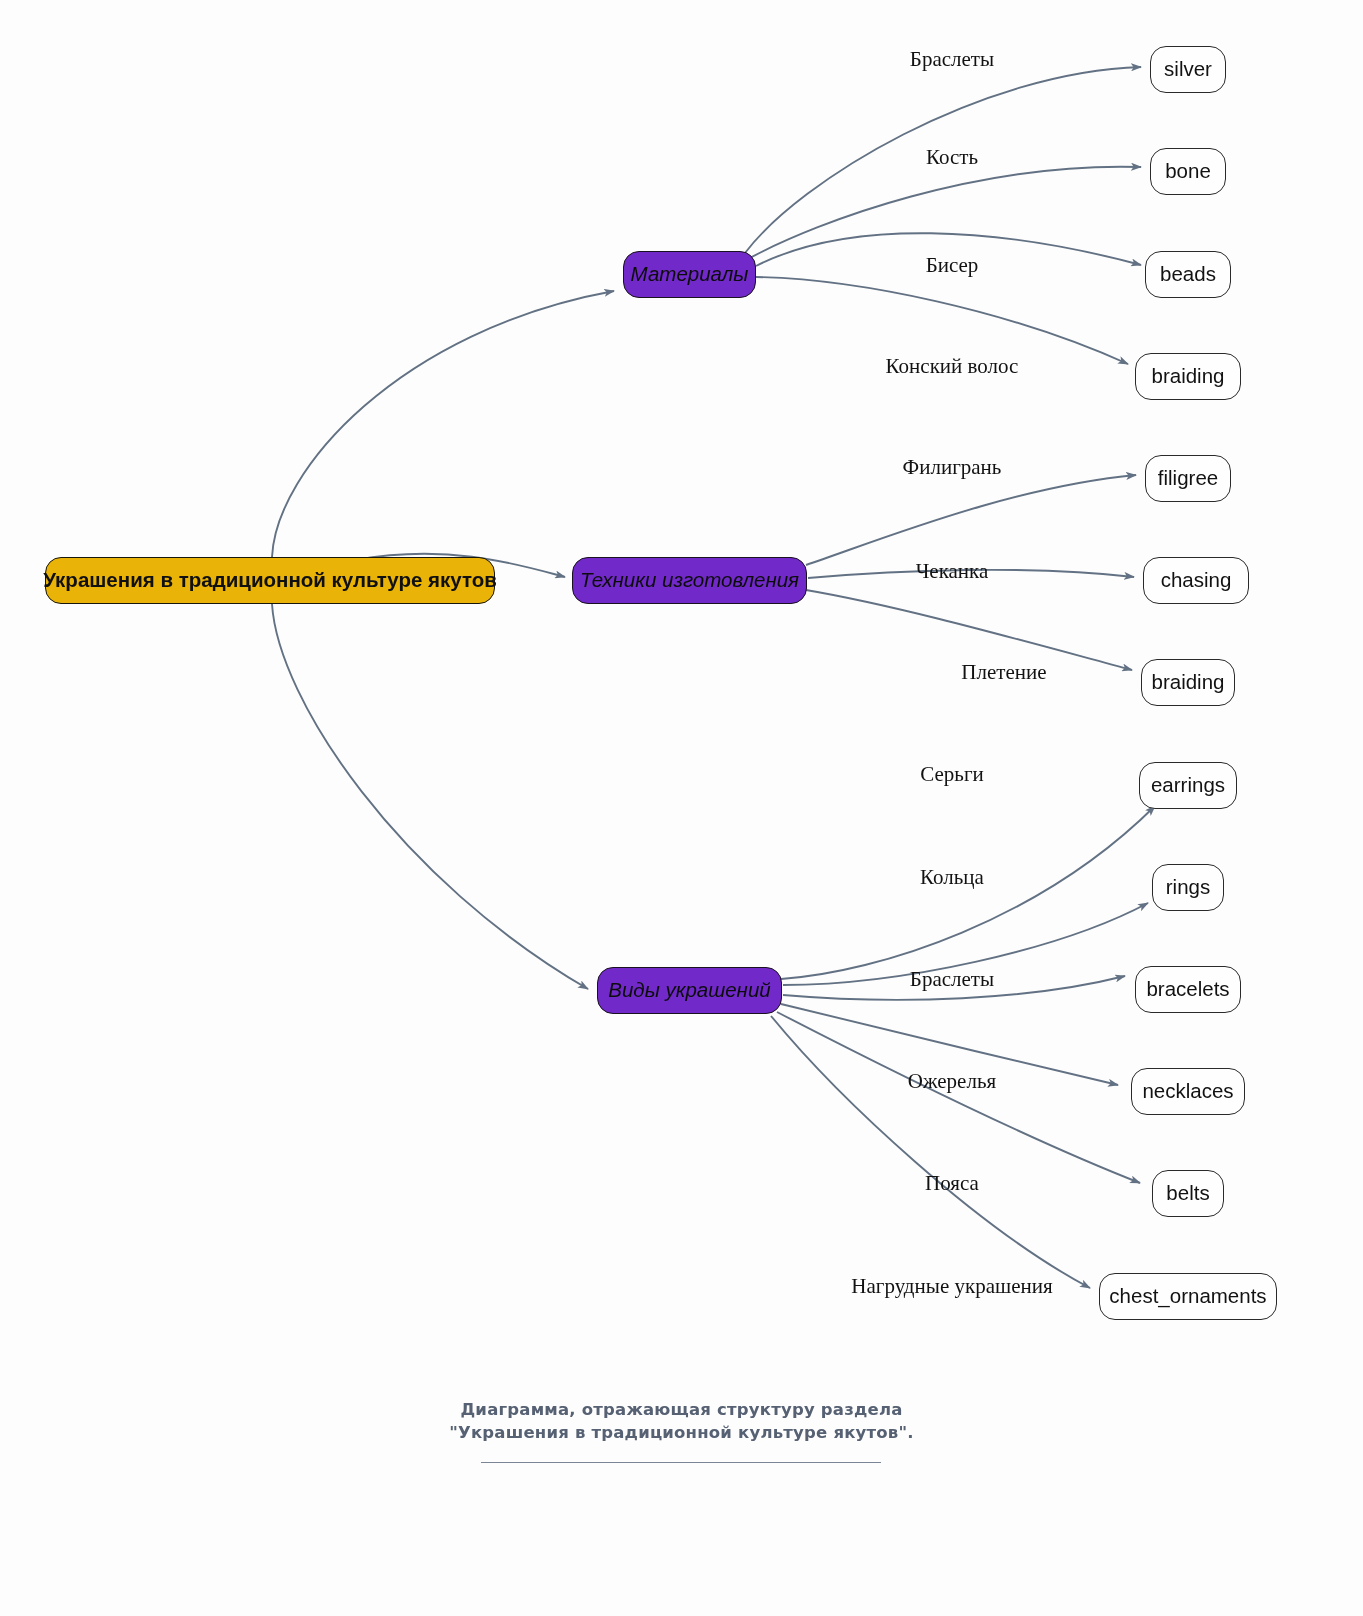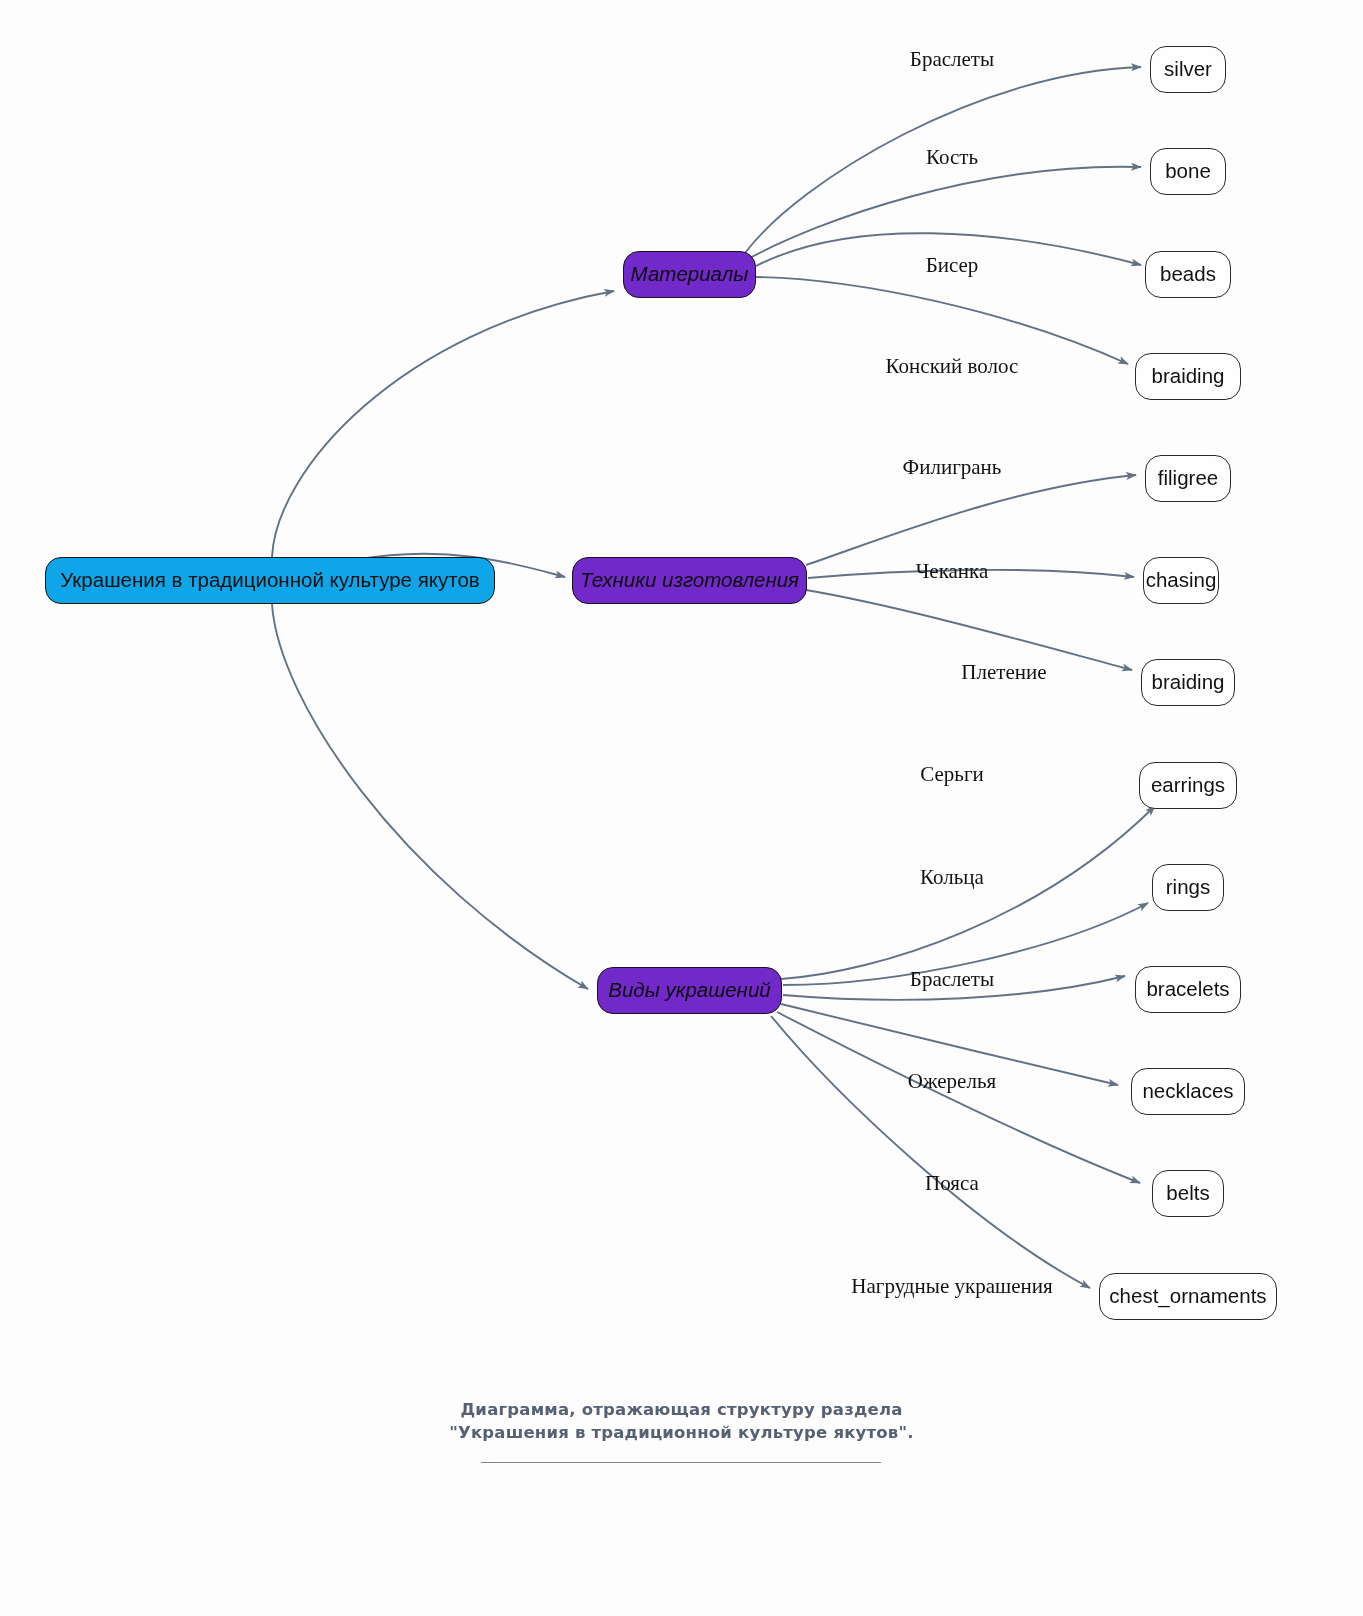--- a/index.html
+++ b/index.html
@@ -30,24 +30,25 @@
     align-items: center;
     justify-content: center;
     box-sizing: border-box;
     border: 1.6px solid #1c1c1c;
     border-radius: 16px;
     font-family: "Liberation Sans", sans-serif;
     white-space: nowrap;
     line-height: 1;
   }
   .node-root {
-    background: #0ea5e9;
+    background: #eab308;
     color: #101010;
     font-size: 20.5px;
     border-color: #16160f;
+    font-weight: bold;
   }
   .node-branch {
     background: #7129c9;
     color: #0c0c0c;
     font-size: 20.5px;
     border-color: #19111f;
     font-style: italic;
   }
   .node-leaf {
     background: #fefefe;
@@ -154,21 +155,21 @@
   </div>
   <div class="node node-leaf" style="left:1145px; top:251px; width:86px; height:47px;">
     <span>beads</span>
   </div>
   <div class="node node-leaf" style="left:1135px; top:353px; width:106px; height:47px;">
     <span>braiding</span>
   </div>
   <div class="node node-leaf" style="left:1145px; top:455px; width:86px; height:47px;">
     <span>filigree</span>
   </div>
-  <div class="node node-leaf" style="left:1143px; top:557px; width:76px; height:47px;">
+  <div class="node node-leaf" style="left:1143px; top:557px; width:106px; height:47px;">
     <span>chasing</span>
   </div>
   <div class="node node-leaf" style="left:1141px; top:659px; width:94px; height:47px;">
     <span>braiding</span>
   </div>
   <div class="node node-leaf" style="left:1139px; top:762px; width:98px; height:47px;">
     <span>earrings</span>
   </div>
   <div class="node node-leaf" style="left:1152px; top:864px; width:72px; height:47px;">
     <span>rings</span>

